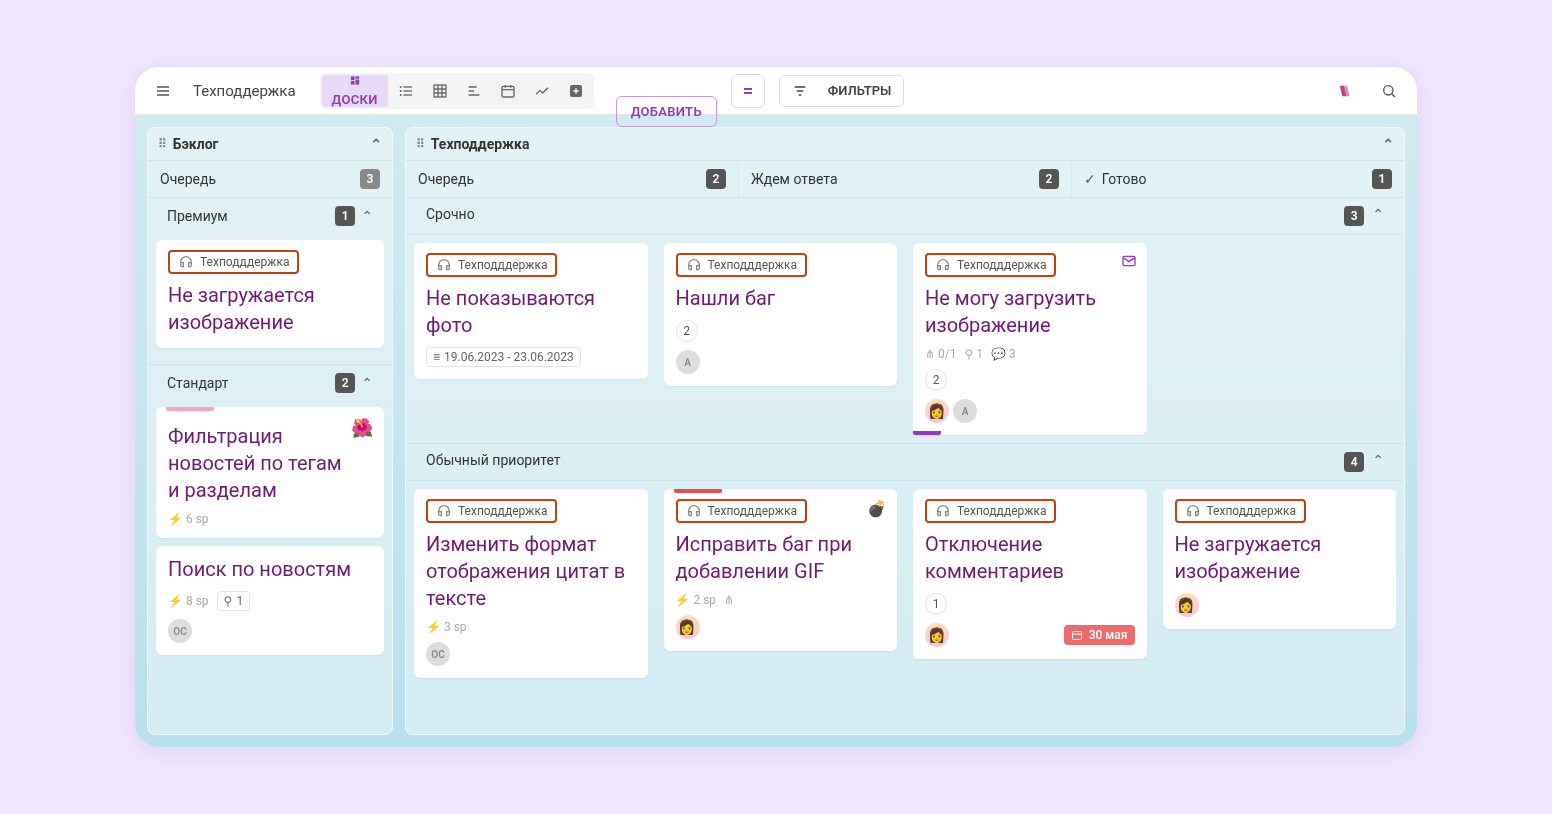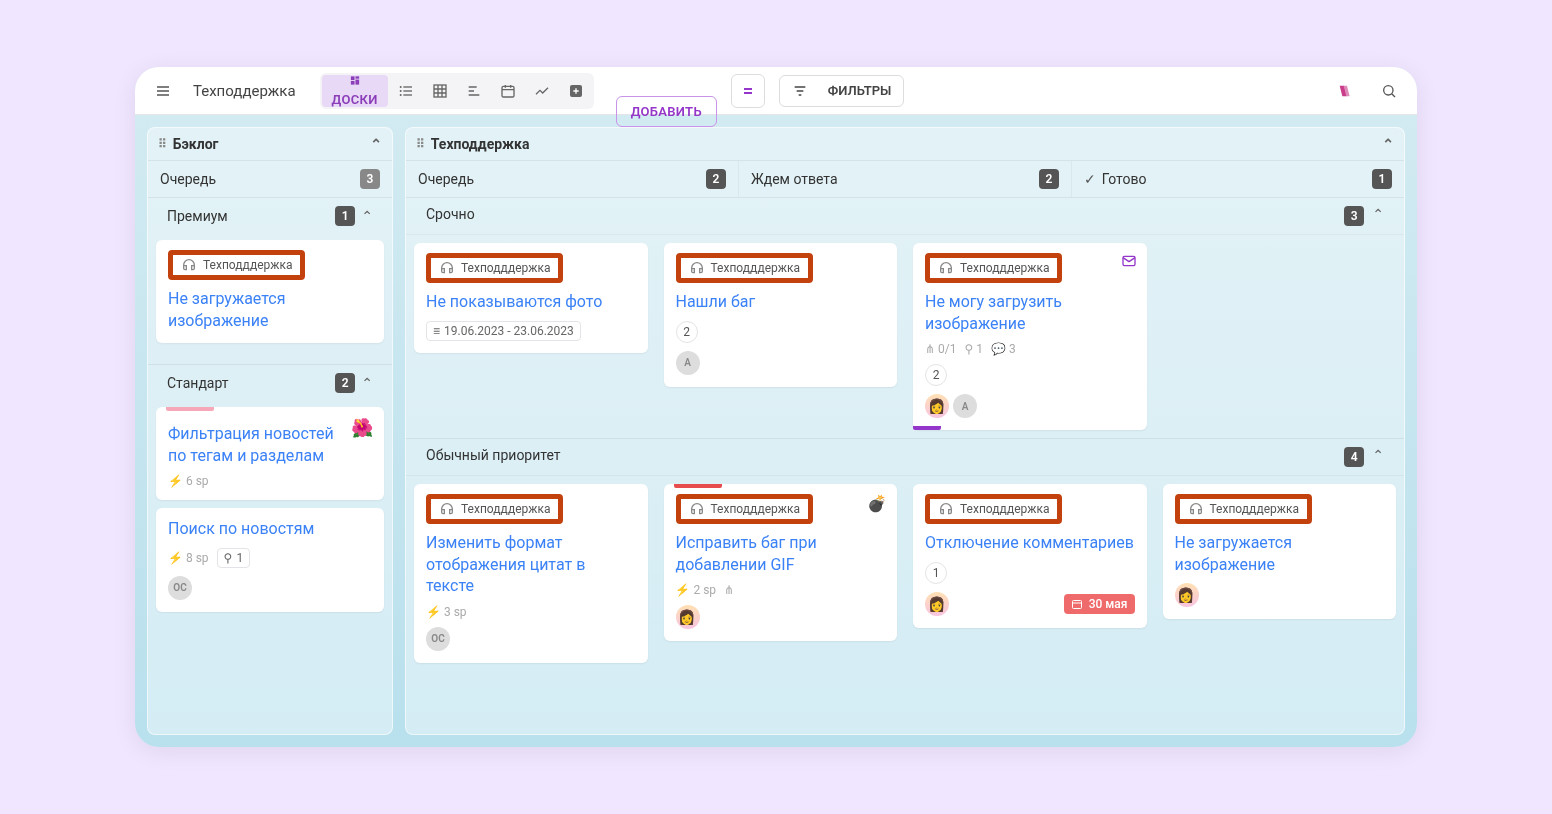--- a/index.html
+++ b/index.html
@@ -59,22 +59,22 @@
 .badge.light { background:#888;}
 .badge.green { background:#a8e8a8; color:#3a7a3a;}
 .section-header { display:flex;align-items:center;padding:8px 19px;font-size:14px;color:#333;border-top:1px solid rgba(0,0,0,0.06);text-align:center;}
 .section-header .badge { margin-left:auto;}
 .section-header .chev { margin-left:6px;color:#666;cursor:pointer;}
 .card-col { padding:6px 8px 10px; display:flex;flex-direction:column;gap:8px; min-height:130px;}
 .card {
   background:#fff; border-radius:6px; padding:10px 12px 12px; box-shadow:0 1px 2px rgba(0,0,0,0.06);
   font-size:13px; color:#333; position:relative;
 }
-.card-tag { display:inline-flex;align-items:center;gap:6px;border:5px solid #c2410c;border-radius:4px;padding:2px 8px;font-size:12px;color:#555;}
-.card-title { margin-top:8px; font-size:16px; color:#3b82f6; line-height:1.35;}
+.card-tag { display:inline-flex;align-items:center;gap:6px;border:2px solid #c2410c;border-radius:4px;padding:2px 8px;font-size:12px;color:#555;}
+.card-title { margin-top:8px; font-size:20px; color:#701a75; line-height:1.35;}
 .card-meta { margin-top:8px; display:flex; align-items:center; gap:8px; font-size:12px; color:#888;}
 .chip { display:inline-flex;align-items:center;gap:4px;border:1px solid #e4e4e8;border-radius:4px;padding:2px 6px;font-size:12px;color:#666;}
 .sp-badge { display:inline-flex;align-items:center;justify-content:center;border:1px solid #e4e4e8;border-radius:50%;width:22px;height:22px;font-size:12px;color:#555;}
 .avatar { width:24px;height:24px;border-radius:50%;display:inline-flex;align-items:center;justify-content:center;font-size:10px;font-weight:600;}
 .avatar.grey { background:#ddd;color:#888;}
 .avatar.person { background:linear-gradient(180deg,#ffe0b3,#f7c4e0);}
 .avatar.person::after{content:"👩";font-size:14px;}
 .stripe { position:absolute; top:0; left:10px; width:48px; height:4px; border-radius:0 0 2px 2px;}
 .stripe.pink { background:#f7a8b8;}
 .stripe.red { background:#e84d4d;}

